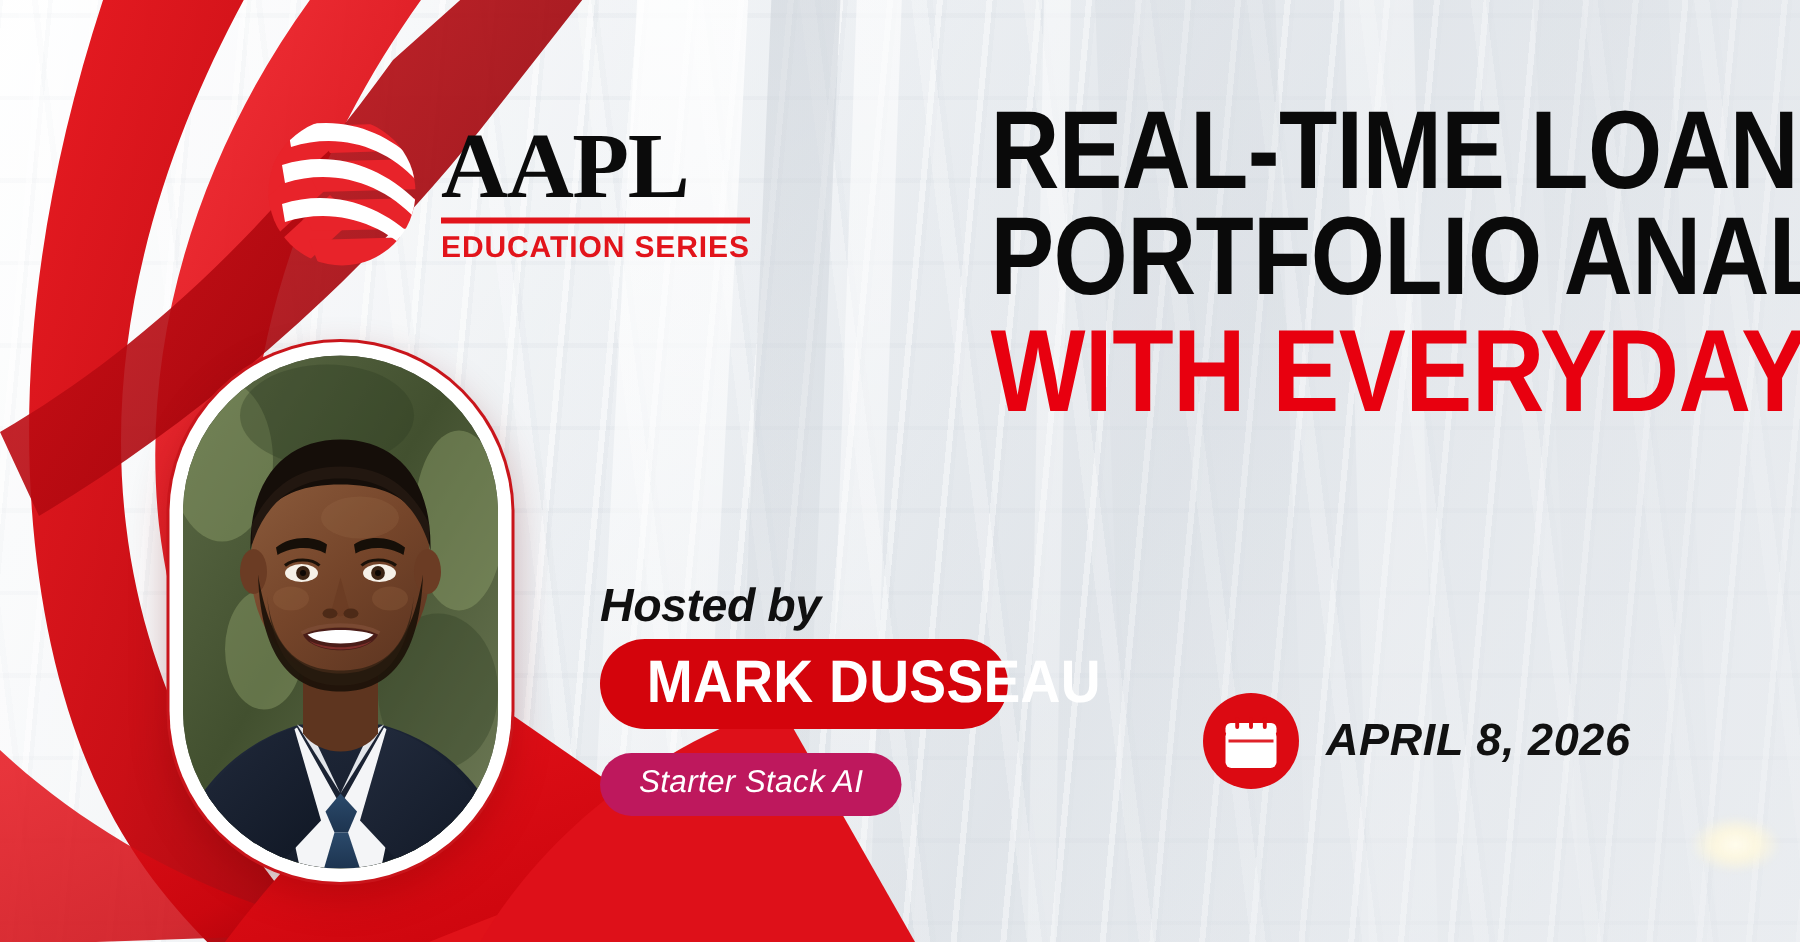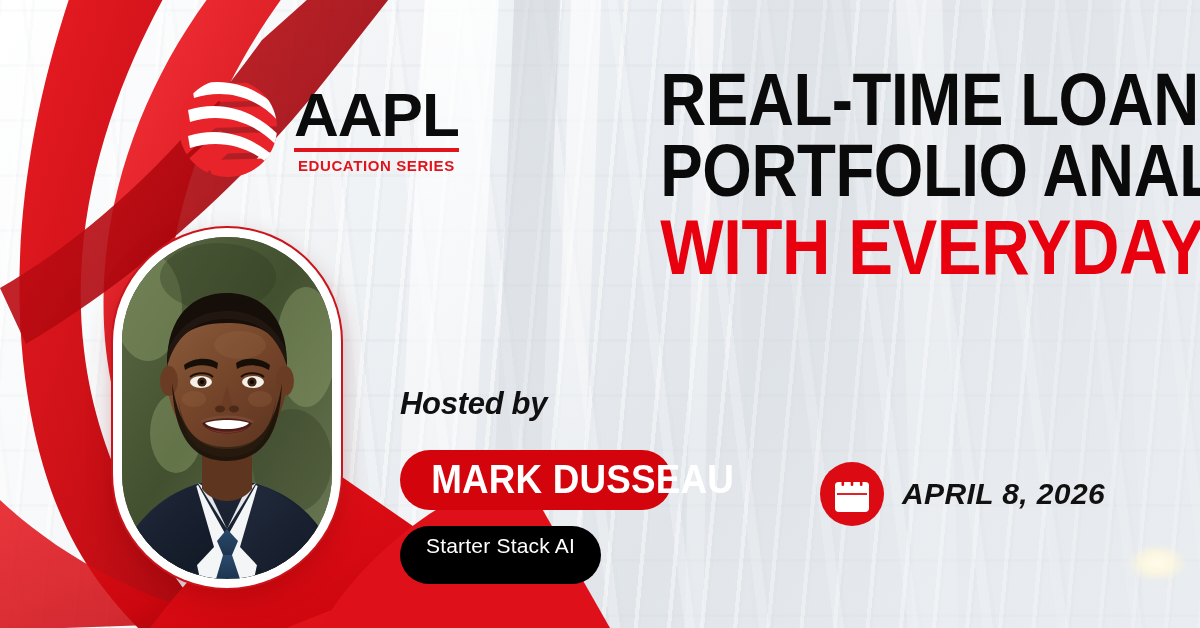--- a/index.html
+++ b/index.html
@@ -79,28 +79,28 @@
   }
 
   
   .ribbons{position:absolute;left:0;top:0;width:560px;height:628px;}
 
   
   .logo{position:absolute;left:176px;top:76px;display:flex;align-items:center;gap:14px;}
   .logo-mark{width:104px;height:104px;flex:0 0 104px;}
   .logo-word{display:flex;flex-direction:column;align-items:stretch;padding-top:4px;}
   .logo-aapl{
-    font-family:Liberation Sans, sans-serif;
+    font-family:Liberation Serif, serif;
     font-weight:bold;font-size:62px;line-height:.92;color:#0b0b0b;
     letter-spacing:-1px;
   }
   .logo-rule{height:4px;background:#E2141B;margin:4px 0 5px 0;}
   .logo-sub{
     font-family:"Liberation Sans", sans-serif;
-    font-weight:bold;font-size:15px;color:#E2141B;letter-spacing:.6px;
+    font-weight:bold;font-size:20px;color:#E2141B;letter-spacing:.6px;
     text-align:center;white-space:nowrap;
   }
 
   
   .headline{position:absolute;left:621px;top:64px;width:562px;text-align:left;}
   .hl-line{
     font-family:"Liberation Sans Narrow","Liberation Sans", sans-serif;
     font-weight:bold;
     font-size:74px;
     line-height:.96;
@@ -114,47 +114,48 @@
   .hl-line.red{color:#E8000F;font-size:78px;margin-top:4px;}
 
   
   .hosted{position:absolute;left:400px;top:386px;width:272px;text-align:left;}
   .hosted-label{
     font-family:"Liberation Sans", sans-serif;
     font-weight:bold;font-style:italic;font-size:31px;color:#101010;
     letter-spacing:-.3px;
   }
   .pill-name{
-    margin-top:28px;
+    margin-top:4px;
     background:#D4040C;
     border-radius:40px;
     padding:9px 18px 11px 18px;
     display:block;
   }
   .pill-name-text{
     font-family:"Liberation Sans Narrow","Liberation Sans", sans-serif;
     font-weight:bold;font-size:40px;line-height:1;color:#ffffff;
     letter-spacing:.2px;
     transform:scaleX(.92);display:inline-block;white-space:nowrap;
   }
   .pill-org{
     margin:16px auto 0 auto;
-    background:#000000;
+    background:#be185d;
     border-radius:30px;
-    padding:9px 26px 27px 26px;
+    padding:9px 26px 11px 26px;
     display:inline-block;
+    font-style:italic;
   }
   .pill-org-text{
     font-family:"Liberation Sans", sans-serif;
     font-weight:normal;font-size:21px;line-height:1;color:#ffffff;letter-spacing:.2px;
     white-space:nowrap;
   }
 
   
-  .datebox{position:absolute;left:820px;top:462px;display:flex;align-items:center;gap:18px;}
+  .datebox{position:absolute;left:802px;top:462px;display:flex;align-items:center;gap:18px;}
   .cal-icon{width:64px;height:64px;flex:0 0 64px;}
   .date-lines{
     font-family:"Liberation Sans", sans-serif;
     font-weight:bold;font-style:italic;color:#111;
   }
   .date-l1{font-size:30px;line-height:1.18;letter-spacing:.4px;white-space:nowrap;}
   .date-l2{font-size:30px;line-height:1.18;letter-spacing:.4px;white-space:nowrap;}
 
   
   .portrait{

